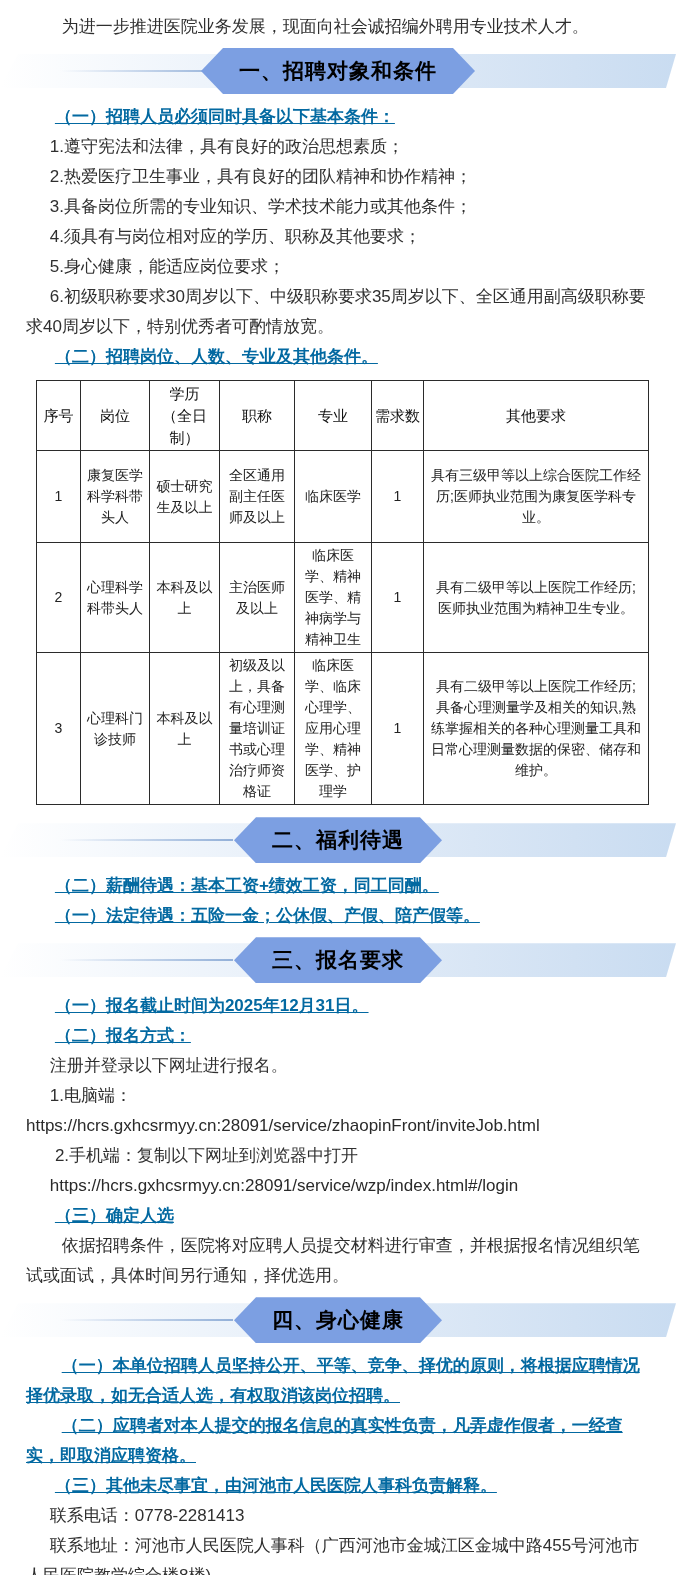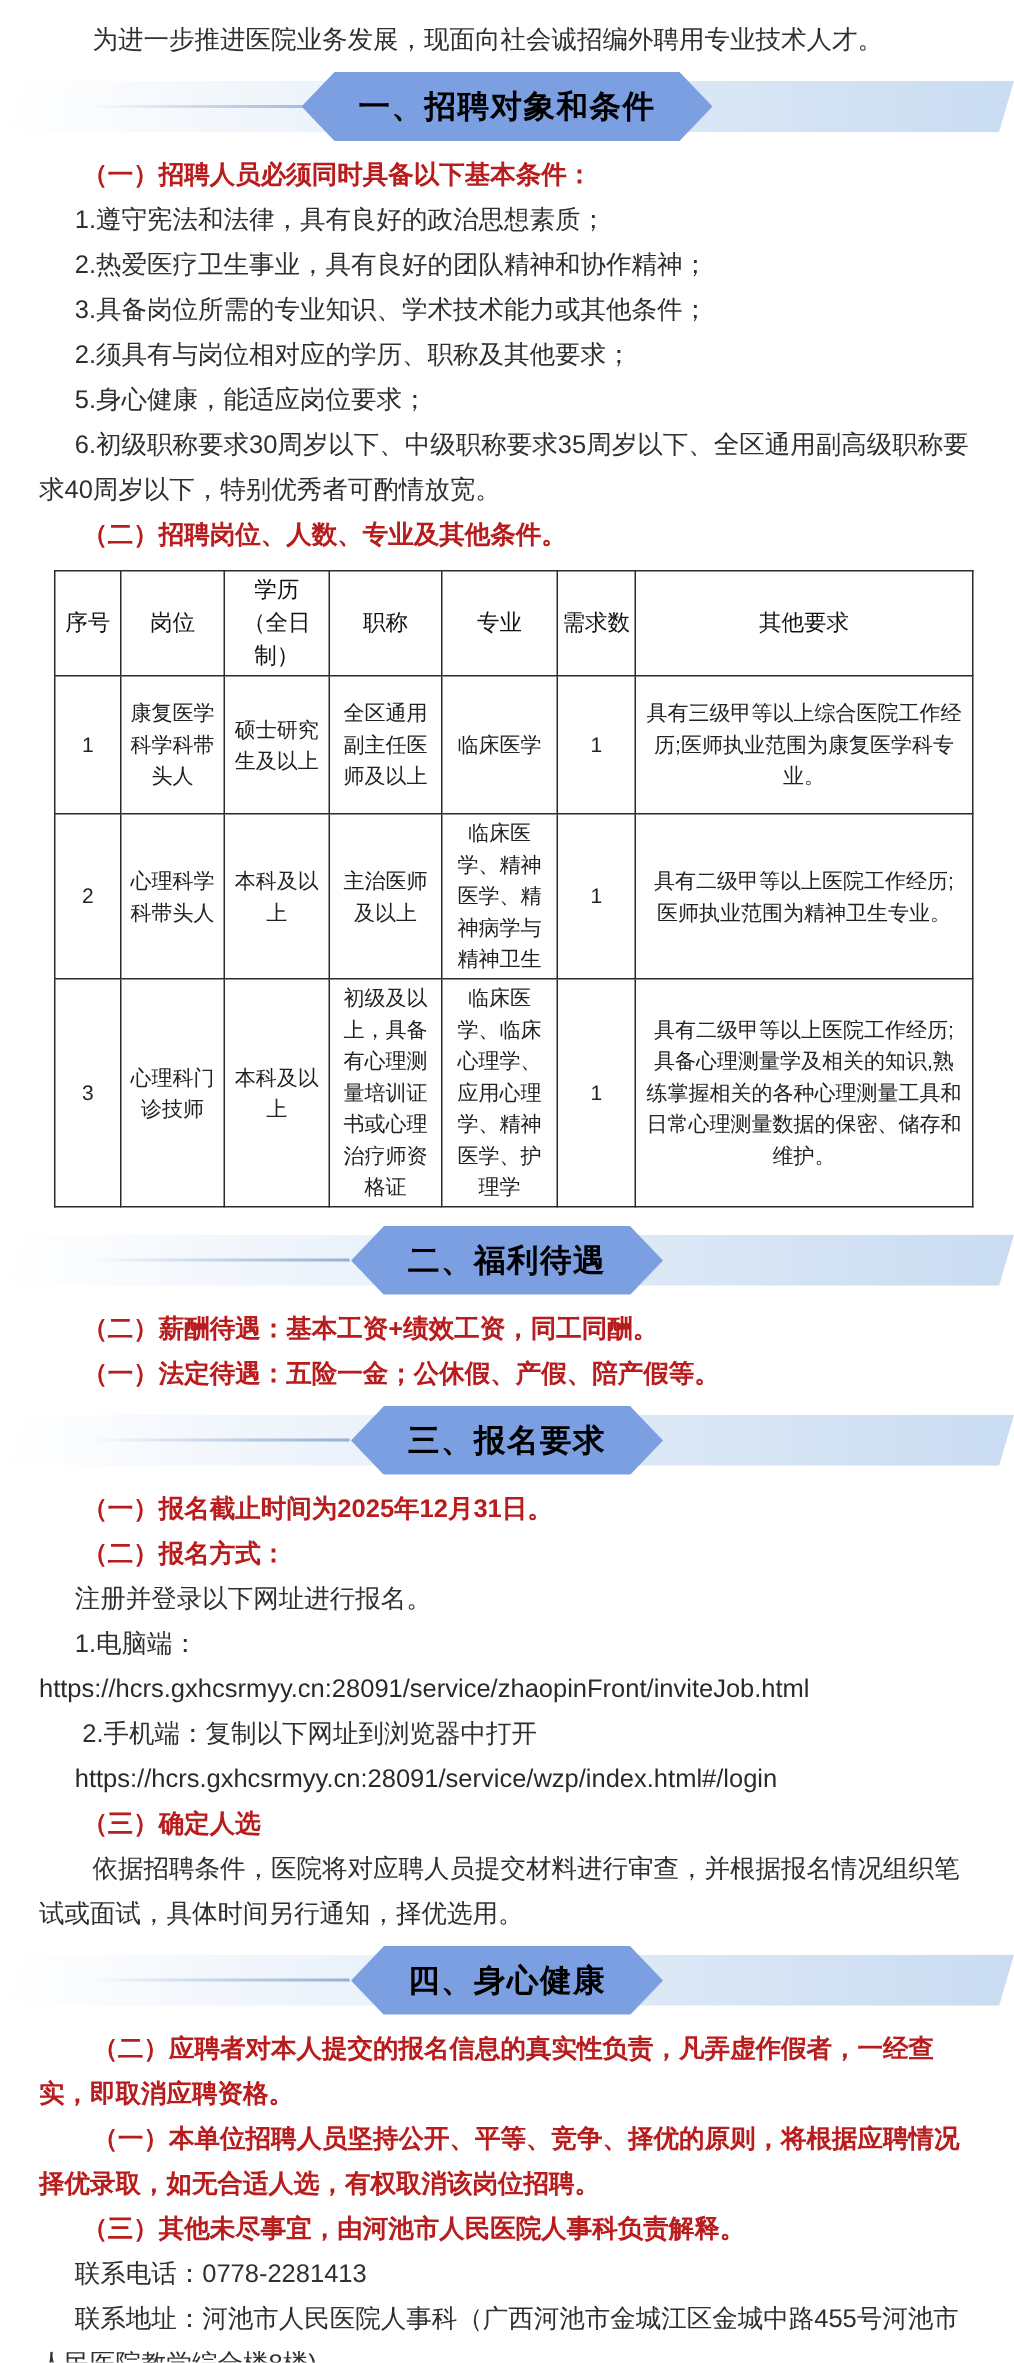--- a/index.html
+++ b/index.html
@@ -3,21 +3,21 @@
 <meta charset="utf-8">
 <style>
   html,body{margin:0;padding:0;}
   body{
     width:676px;height:1575px;overflow:hidden;background:#ffffff;
     font-family:"Liberation Sans","DejaVu Sans",sans-serif;
     color:#2f2f2f;
   }
   .doc{padding:12px 26px 0 26px;font-size:17px;}
   p{margin:0;line-height:30px;}
-  .b{font-weight:700;color:#b91c1c;}
+  .b{font-weight:700;color:#0369a1;text-decoration:underline;}
   .ind2{text-indent:2.1em;}
   .indh{text-indent:1.7em;}
   .ind1{text-indent:1.4em;}
   .url{word-break:break-all;line-height:30px;color:#2a2a2a;}
 
   
   .banner{position:relative;height:46px;margin:6px -26px 8px -26px;}
   .banner .band{
     position:absolute;left:0;right:0;top:6px;height:34px;
     background:linear-gradient(90deg,#ffffff 0%,#eef4fb 30%,#d9e6f5 70%,#c9dcf1 100%);
@@ -58,21 +58,21 @@
   <div class="banner">
     <div class="band"></div>
     <div class="lead-line"></div>
     <div class="hex">一、招聘对象和条件</div>
   </div>
 
   <p class="indh b">（一）招聘人员必须同时具备以下基本条件：</p>
   <p class="ind1">1.遵守宪法和法律，具有良好的政治思想素质；</p>
   <p class="ind1">2.热爱医疗卫生事业，具有良好的团队精神和协作精神；</p>
   <p class="ind1">3.具备岗位所需的专业知识、学术技术能力或其他条件；</p>
-  <p class="ind1">2.须具有与岗位相对应的学历、职称及其他要求；</p>
+  <p class="ind1">4.须具有与岗位相对应的学历、职称及其他要求；</p>
   <p class="ind1">5.身心健康，能适应岗位要求；</p>
   <p class="ind1">6.初级职称要求30周岁以下、中级职称要求35周岁以下、全区通用副高级职称要求40周岁以下，特别优秀者可酌情放宽。</p>
   <p class="indh b">（二）招聘岗位、人数、专业及其他条件。</p>
 
   <div class="tbl-wrap">
     <table>
       <colgroup>
         <col style="width:44px">
           <col style="width:69px">
           <col style="width:70px">
@@ -147,19 +147,19 @@
   <p class="url ind1">https://hcrs.gxhcsrmyy.cn:28091/service/wzp/index.html#/login</p>
   <p class="indh b">（三）确定人选</p>
   <p class="ind2">依据招聘条件，医院将对应聘人员提交材料进行审查，并根据报名情况组织笔试或面试，具体时间另行通知，择优选用。</p>
 
   <div class="banner">
     <div class="band"></div>
     <div class="lead-line"></div>
     <div class="hex">四、身心健康</div>
   </div>
 
+  <p class="ind2 b">（一）本单位招聘人员坚持公开、平等、竞争、择优的原则，将根据应聘情况择优录取，如无合适人选，有权取消该岗位招聘。</p>
   <p class="ind2 b">（二）应聘者对本人提交的报名信息的真实性负责，凡弄虚作假者，一经查实，即取消应聘资格。</p>
-  <p class="ind2 b">（一）本单位招聘人员坚持公开、平等、竞争、择优的原则，将根据应聘情况择优录取，如无合适人选，有权取消该岗位招聘。</p>
   <p class="indh b">（三）其他未尽事宜，由河池市人民医院人事科负责解释。</p>
   <p class="ind1">联系电话：0778-2281413</p>
   <p class="ind1">联系地址：河池市人民医院人事科（广西河池市金城江区金城中路455号河池市人民医院教学综合楼8楼)</p>
 
 </div>
 
 </body></html>

